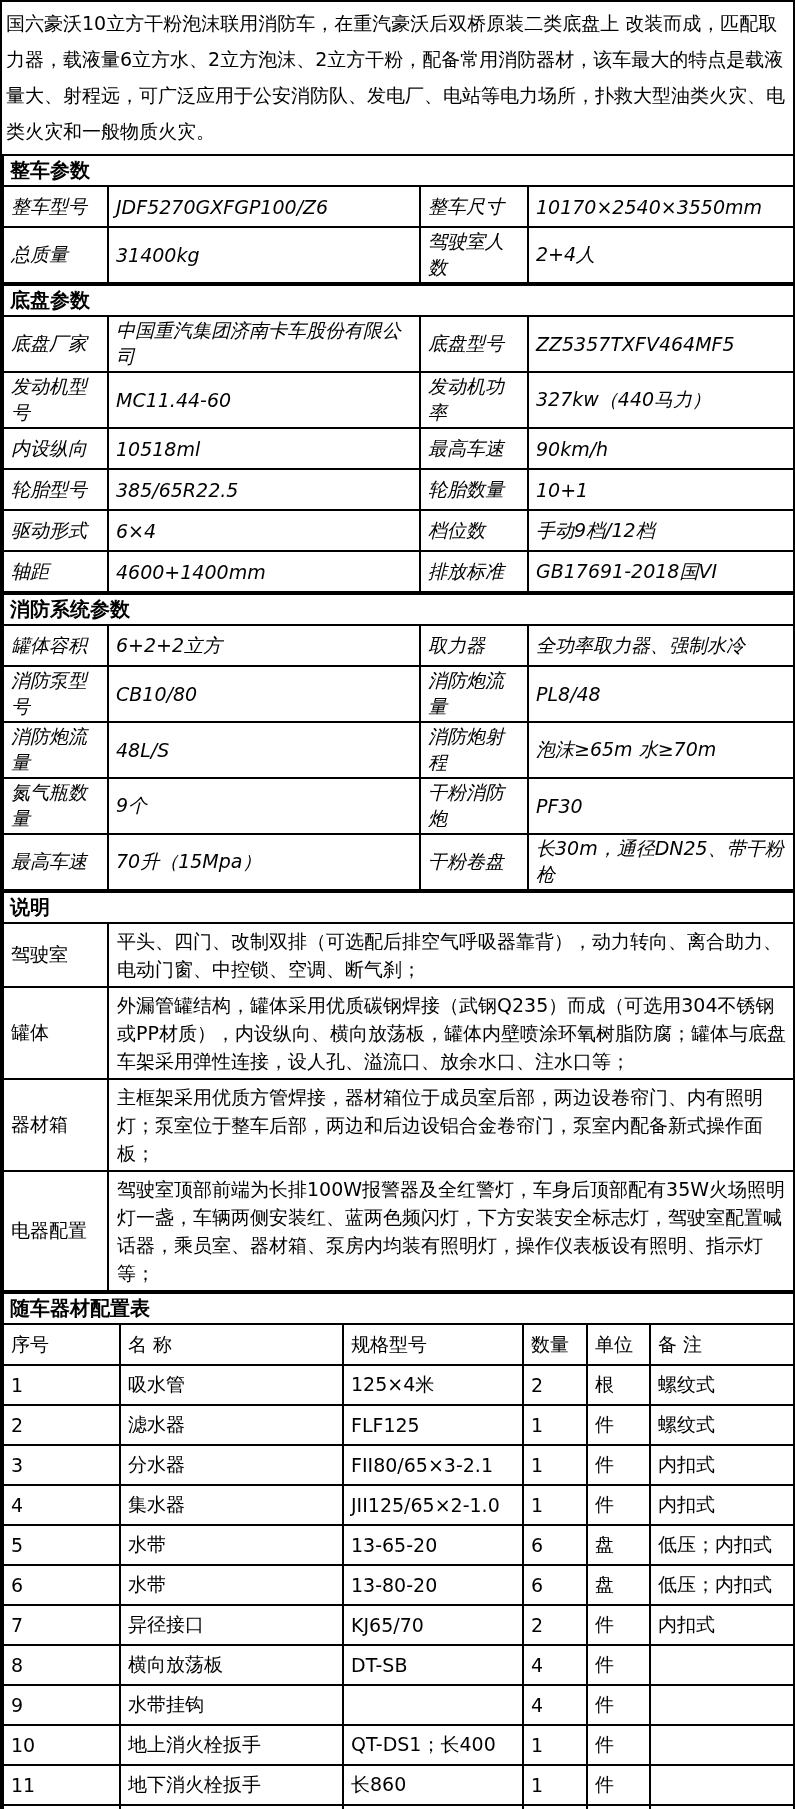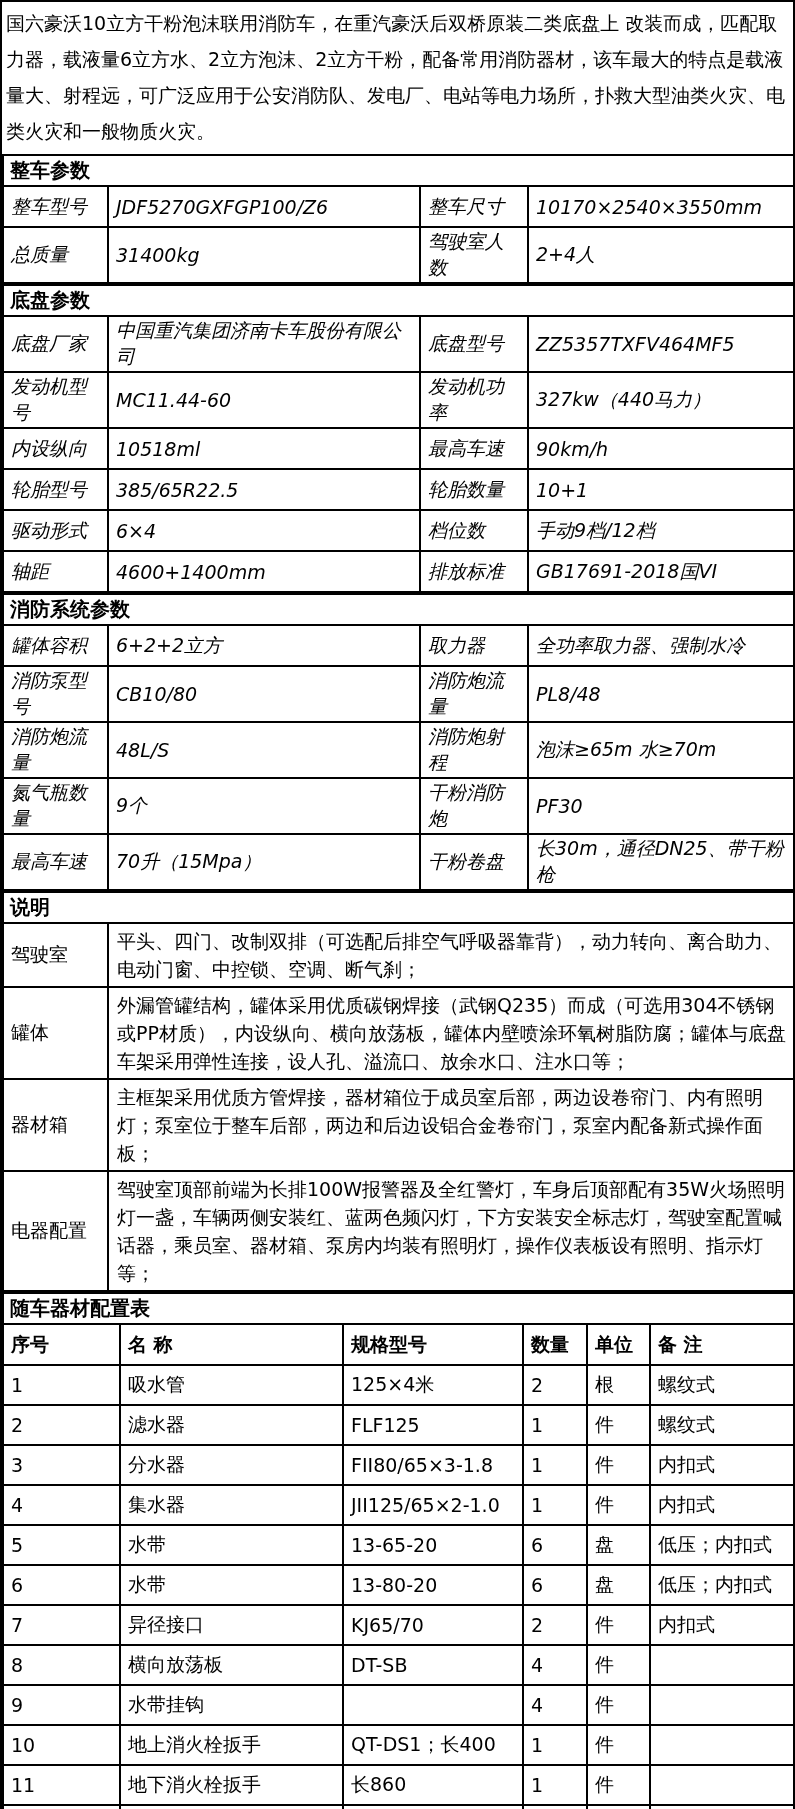--- a/index.html
+++ b/index.html
@@ -5,21 +5,21 @@
   html,body{margin:0;padding:0;background:#fff;color:#000;
     font-family:"DejaVu Sans","Liberation Sans",sans-serif;}
   .doc{width:795px;box-sizing:border-box;border:2px solid #000;background:#fff;}
   .intro{font-size:19px;line-height:36px;padding:3px 8px 5px 4px;}
   table{width:100%;border-collapse:collapse;table-layout:fixed;}
   td{border:2px solid #000;font-size:19px;padding:1px 7px;vertical-align:middle;
      overflow:hidden;word-break:break-word;}
   tr.bar td{font-weight:bold;font-size:20px;height:26px;padding:1px 6px;}
   tr.param td{height:37px;font-style:italic;}
   tr.equip td{height:36px;}
-  tr.equip-head td{height:37px;font-weight:bold;margin-top:35px;}
+  tr.equip-head td{height:37px;font-weight:normal;margin-top:35px;}
   td.note-text{line-height:28px;padding:3px 8px;}
   td.note-label{height:auto;}
 </style>
 </head>
 <body>
 
 <div class="doc">
 
   <div class="intro">国六豪沃10立方干粉泡沫联用消防车，在重汽豪沃后双桥原装二类底盘上 改装而成，匹配取力器，载液量6立方水、2立方泡沫、2立方干粉，配备常用消防器材，该车最大的特点是载液量大、射程远，可广泛应用于公安消防队、发电厂、电站等电力场所，扑救大型油类火灾、电类火灾和一般物质火灾。</div>
 
@@ -204,21 +204,21 @@
           <td>2</td>
           <td>滤水器</td>
           <td>FLF125</td>
           <td>1</td>
           <td>件</td>
           <td>螺纹式</td>
         </tr>
     <tr class="equip">
           <td>3</td>
           <td>分水器</td>
-          <td>FII80/65×3-1.8</td>
+          <td>FII80/65×3-2.1</td>
           <td>1</td>
           <td>件</td>
           <td>内扣式</td>
         </tr>
     <tr class="equip">
           <td>4</td>
           <td>集水器</td>
           <td>JII125/65×2-1.0</td>
           <td>1</td>
           <td>件</td>

